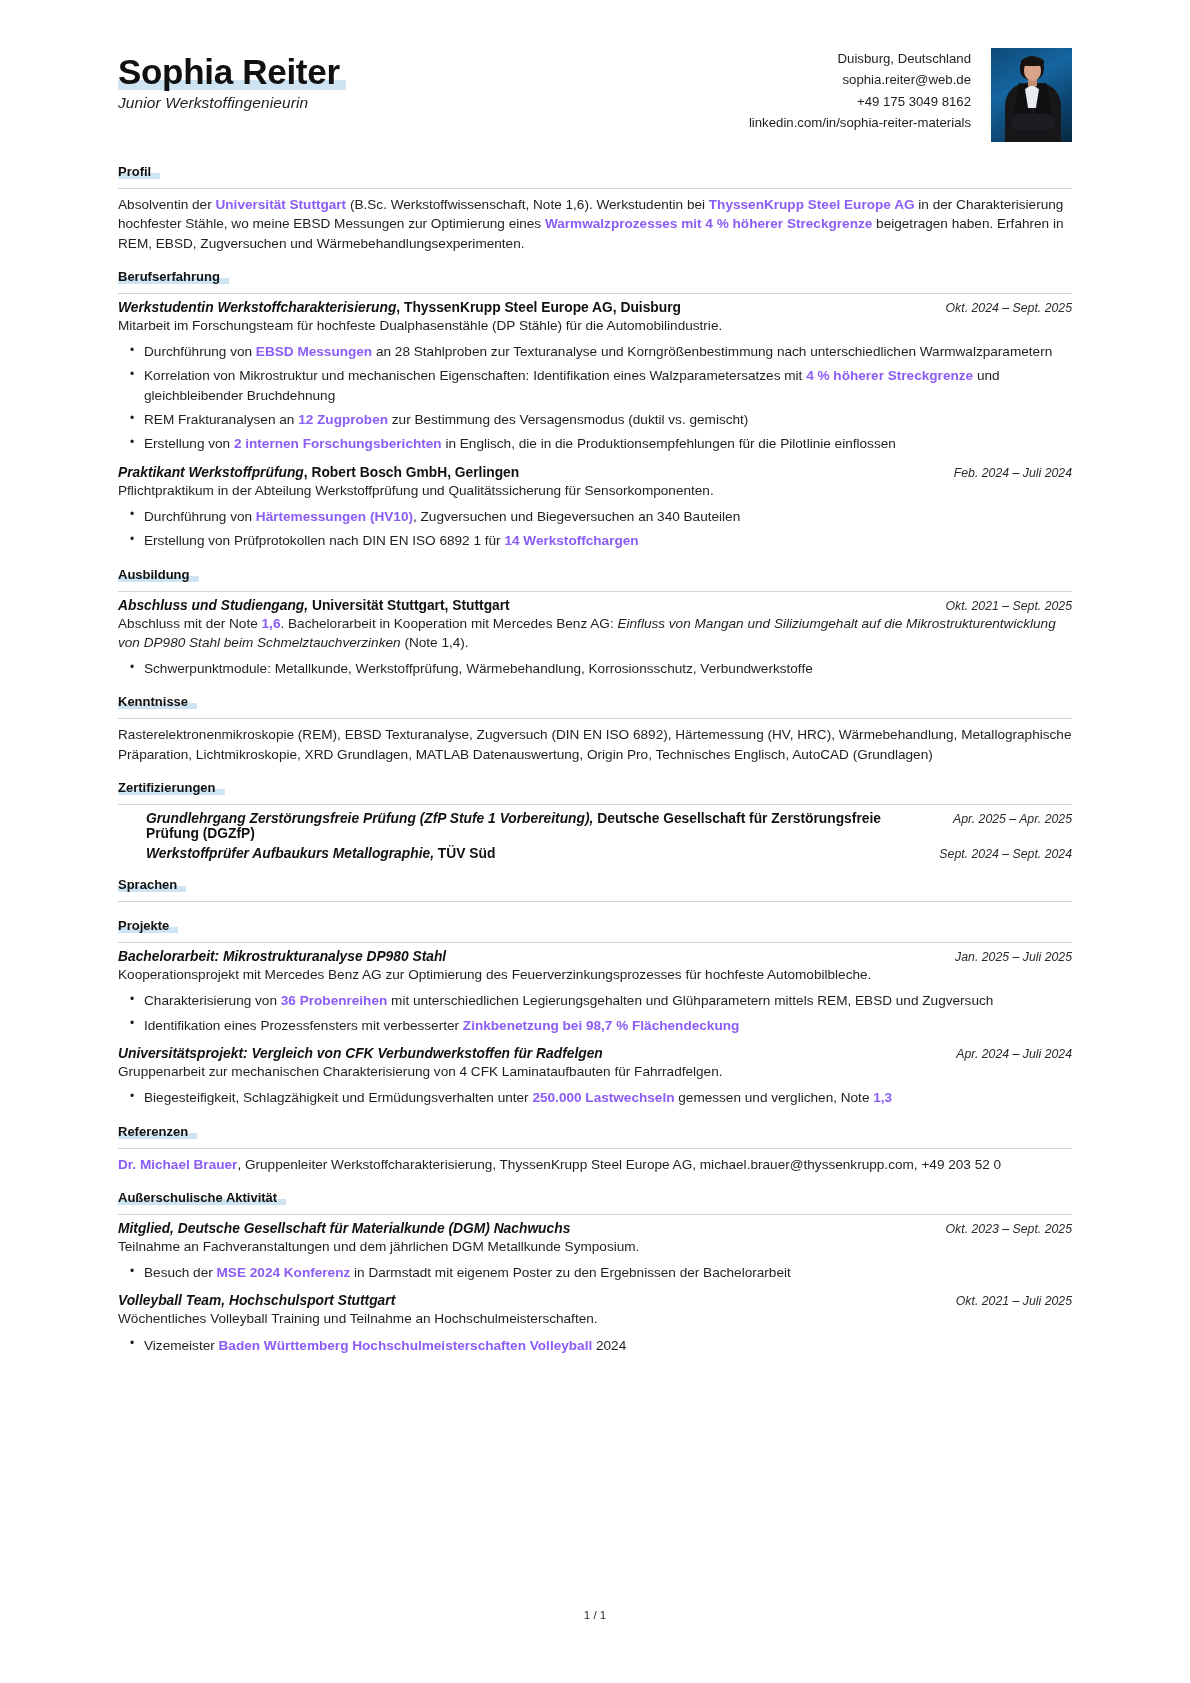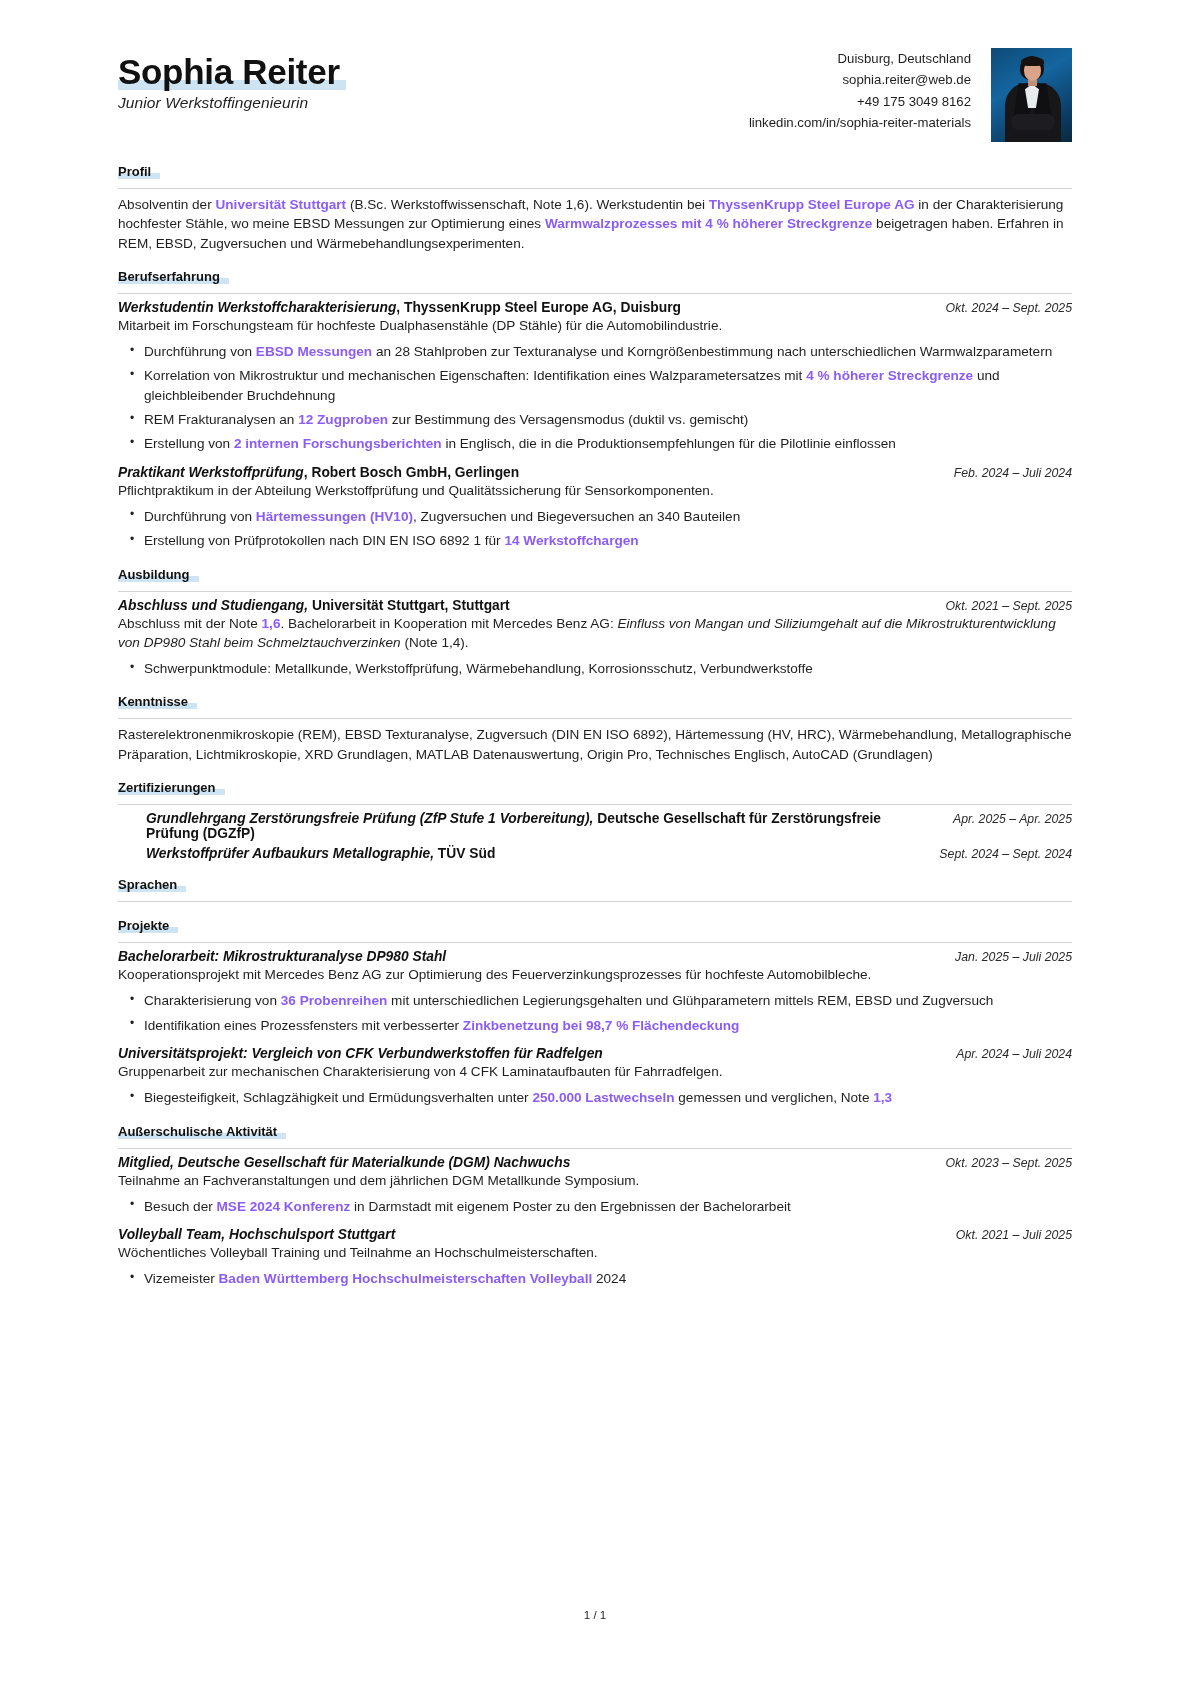--- a/index.html
+++ b/index.html
@@ -371,20 +371,25 @@
         <div class="entry-date">Apr. 2024 – Juli 2024</div>
       </div>
       <p class="entry-desc">Gruppenarbeit zur mechanischen Charakterisierung von 4 CFK Laminataufbauten für Fahrradfelgen.</p>
       <ul class="bullets">
             <li>Biegesteifigkeit, Schlagzähigkeit und Ermüdungsverhalten unter <b>250.000 Lastwechseln</b> gemessen und verglichen, Note <b>1,3</b></li>
           </ul>
     </div>
       </div>
   </div>
 
+  <div class="section">
+    <div class="section-title">Referenzen</div>
+    <div class="rule"></div>
+    <p class="body-text"><b>Dr. Michael Brauer</b>, Gruppenleiter Werkstoffcharakterisierung, ThyssenKrupp Steel Europe AG, michael.brauer@thyssenkrupp.com, +49 203 52 0</p>
+  </div>
 
   <div class="section">
     <div class="section-title">Außerschulische Aktivität</div>
     <div class="rule"></div>
     <div>
         <div class="entry">
       <div class="entry-head">
         <div class="entry-title">Mitglied, Deutsche Gesellschaft für Materialkunde (DGM) Nachwuchs</div>
         <div class="entry-date">Okt. 2023 – Sept. 2025</div>
       </div>

